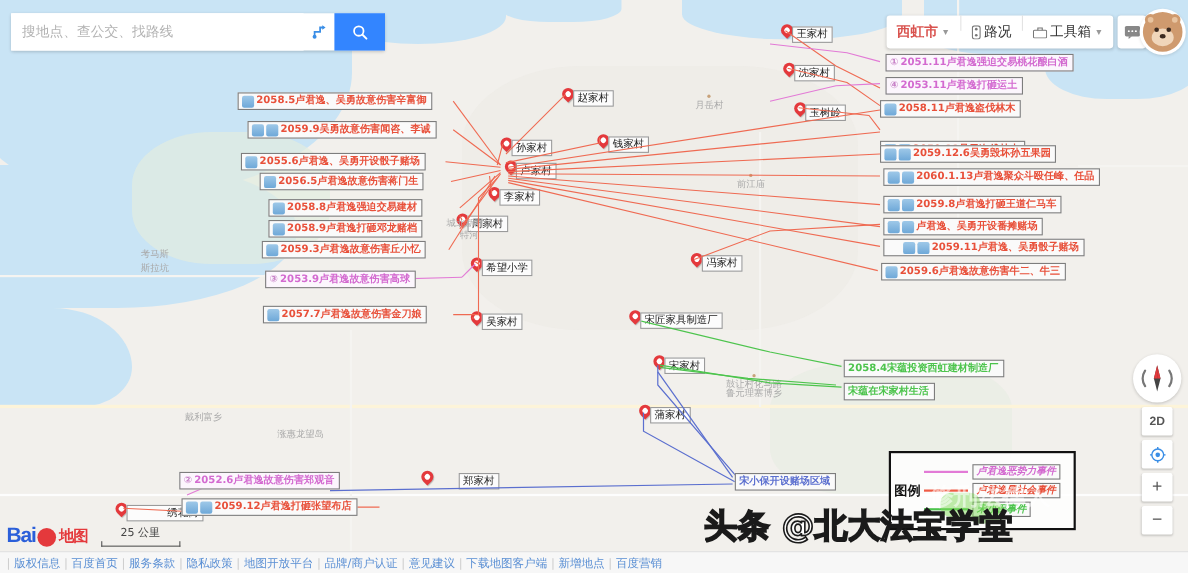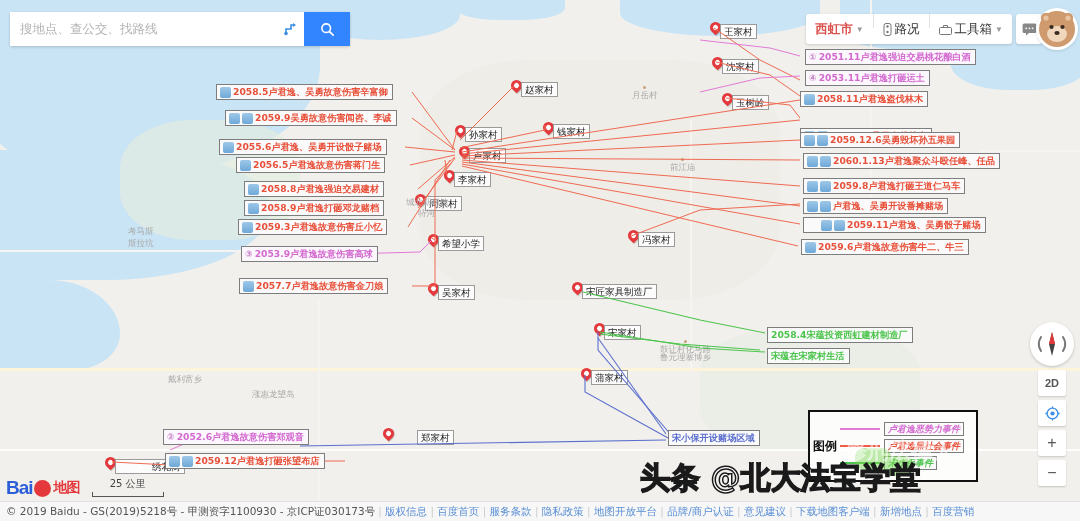--- a/index.html
+++ b/index.html
@@ -553,17 +553,16 @@
   </div>
 
   <div class="wm-chat">
     <div class="wm-bubble" style="left:0;top:4px;width:36px;height:22px;"></div>
     <div class="wm-bubble" style="left:26px;top:12px;width:32px;height:20px;"></div>
   </div>
   <div class="wm-sub">修刑法律人</div>
   <div class="wm-main">头条 @北大法宝学堂</div>
 
   <div class="footer">
-    <span>© 2019 Baidu - GS(2019)5218号 - 甲测资字1100930 - 京ICP证030173号</span>
     <span id="footer-links"><span class="bar"> | </span><a href="#">版权信息</a><span class="bar"> | </span><a href="#">百度首页</a><span class="bar"> | </span><a href="#">服务条款</a><span class="bar"> | </span><a href="#">隐私政策</a><span class="bar"> | </span><a href="#">地图开放平台</a><span class="bar"> | </span><a href="#">品牌/商户认证</a><span class="bar"> | </span><a href="#">意见建议</a><span class="bar"> | </span><a href="#">下载地图客户端</a><span class="bar"> | </span><a href="#">新增地点</a><span class="bar"> | </span><a href="#">百度营销</a></span>
   </div>
 
 </div>
 
 </body></html>

